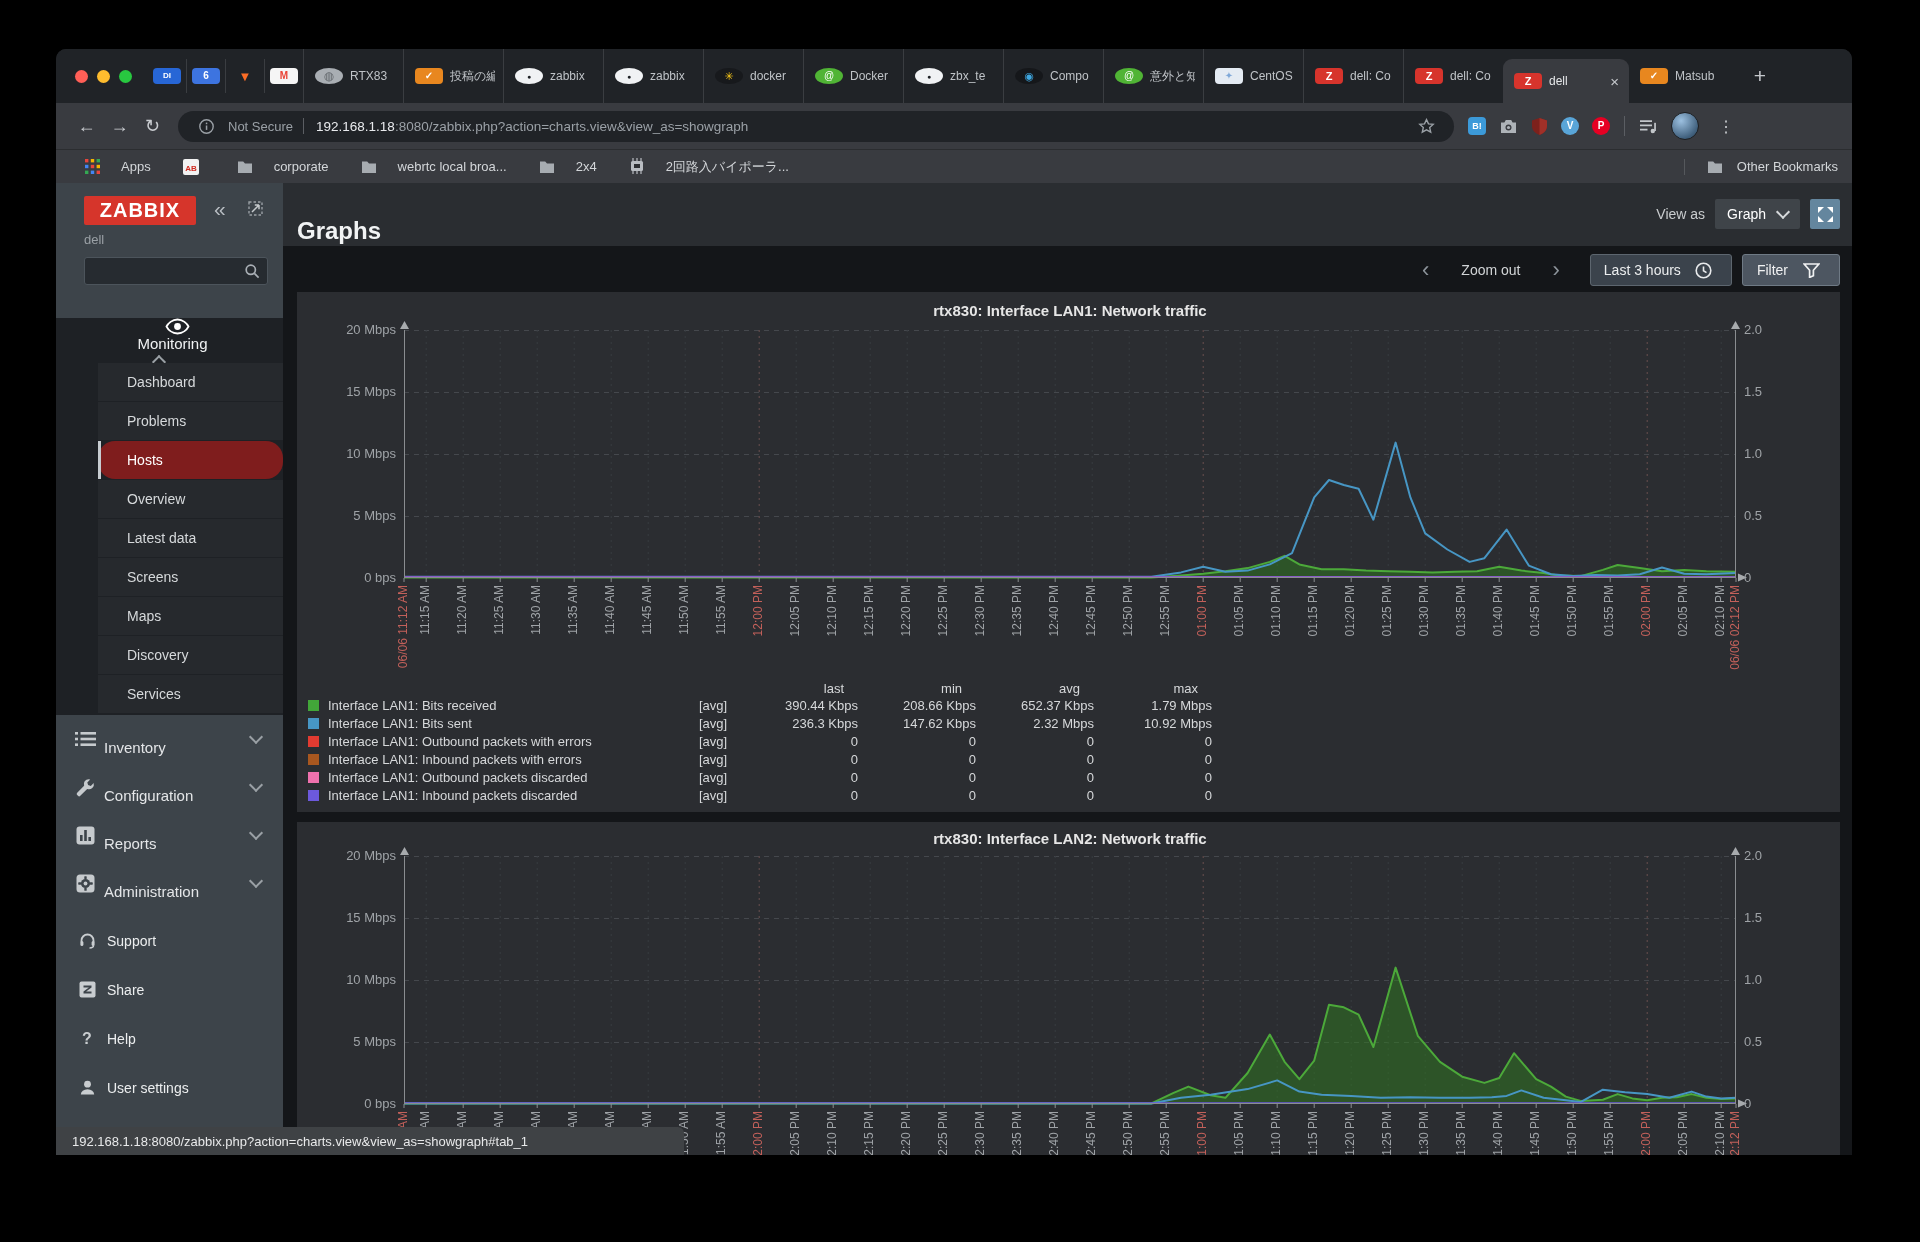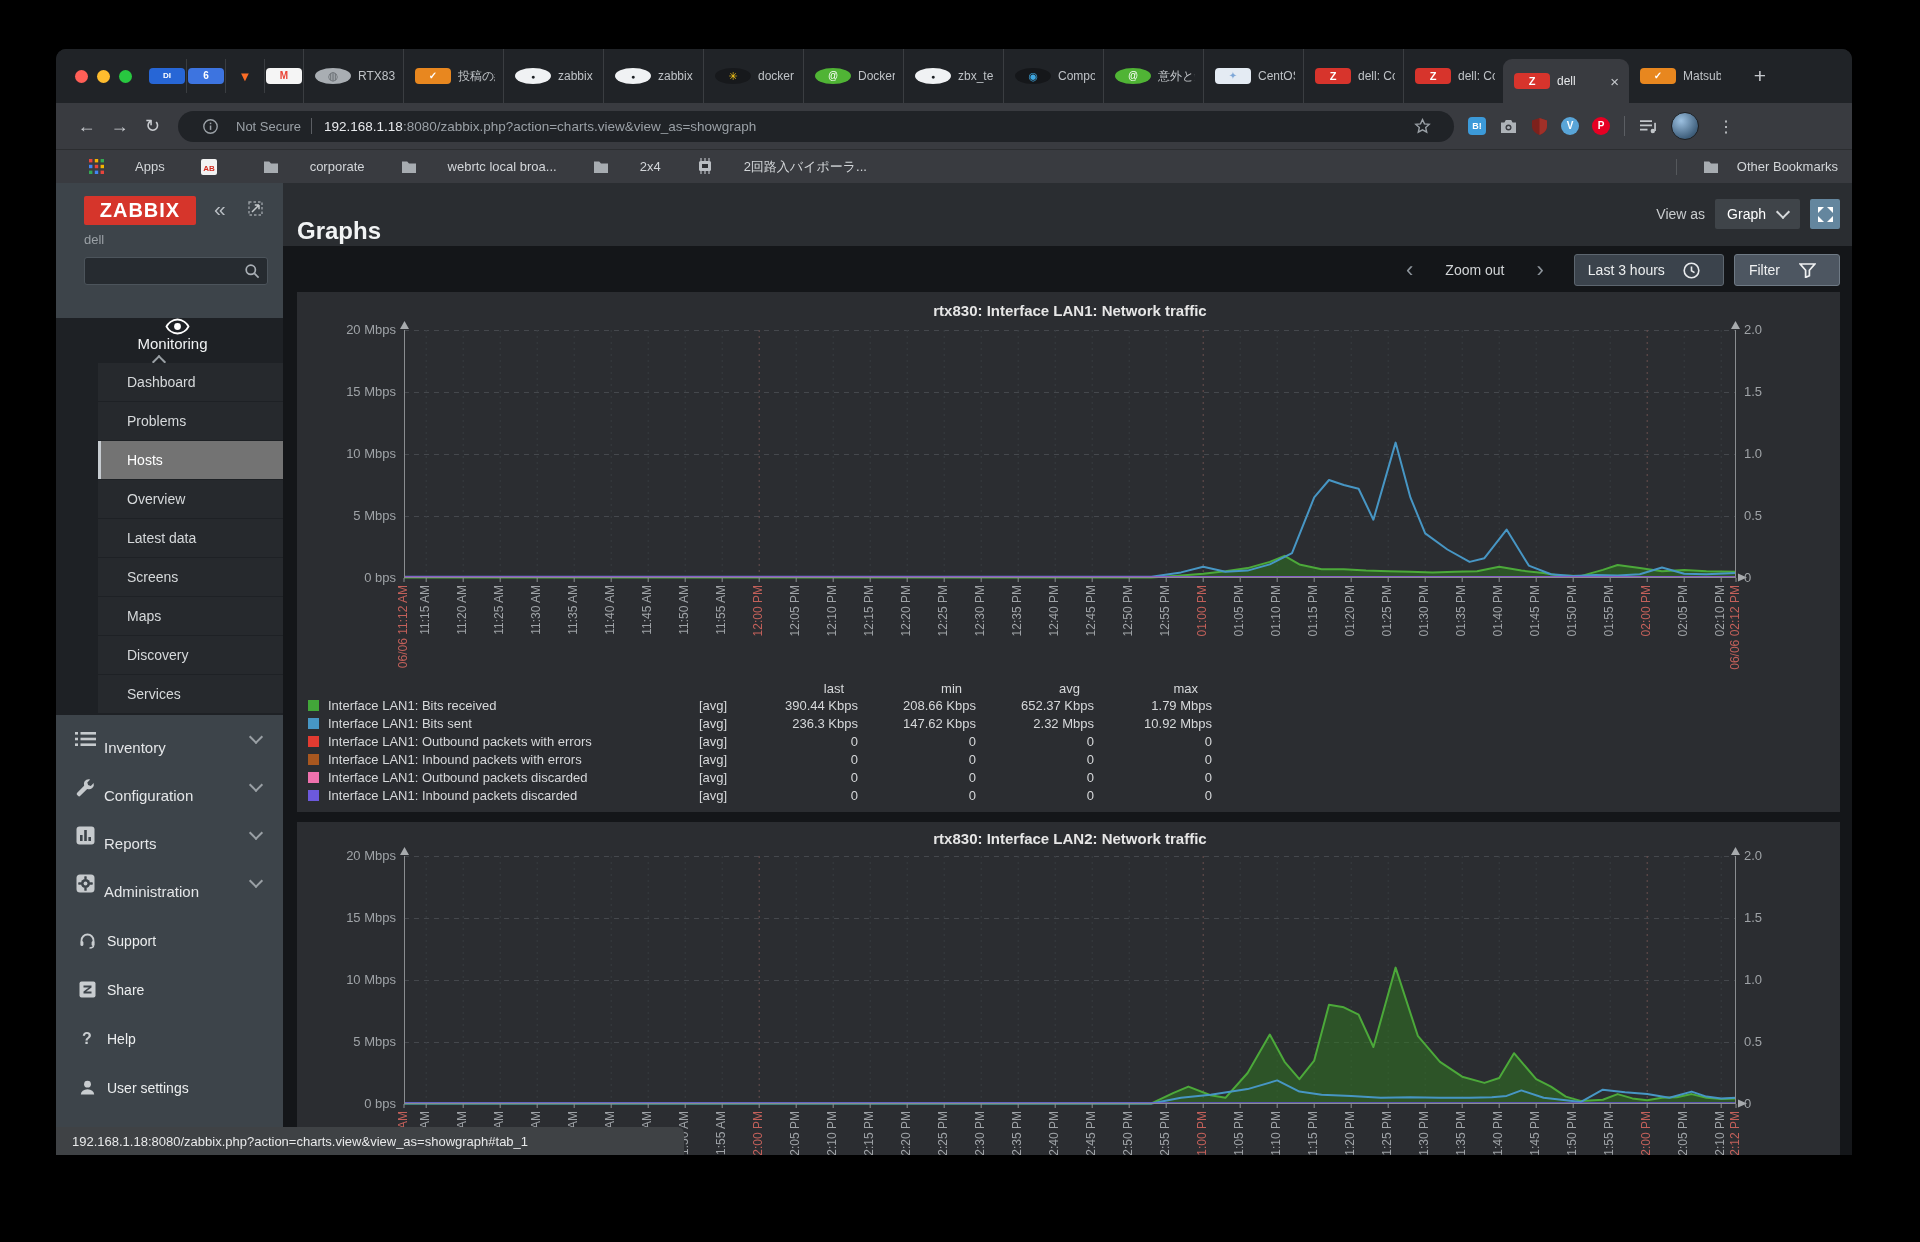--- a/index.html
+++ b/index.html
@@ -14,37 +14,37 @@
   .ptab{width:38px;height:34px;display:flex;align-items:center;justify-content:center;border-left:1px solid #3a3d41;}
   .ptab:first-child{border-left:none;}
   .tabs{display:flex;align-items:center;height:100%;}
   .tab{width:100px;height:54px;display:flex;align-items:center;gap:7px;padding:0 8px 0 11px;box-sizing:border-box;
     color:#bfc3c7;font-size:12px;white-space:nowrap;overflow:hidden;position:relative;border-left:1px solid #3a3d41;}
   .tab.active{width:126px;background:#393b40;border-radius:9px 9px 0 0;color:#e6e8ea;border-left:none;height:44px;margin-top:10px;}
   .tab.active + .tab{border-left:none;}
   .tlabel{overflow:hidden;text-overflow:clip;flex:1;}
   .tclose{color:#c5c8cc;font-size:15px;padding:0 2px;flex:none;}
   .newtab{width:34px;text-align:center;color:#c5c8cc;font-size:21px;font-weight:300;margin-left:14px;}
-  .fav{width:36px;height:16px;flex:none;display:flex;align-items:center;justify-content:center;line-height:1;}
+  .fav{width:28px;height:16px;flex:none;display:flex;align-items:center;justify-content:center;line-height:1;}
   
   .toolbar{position:absolute;left:0;top:54px;width:100%;height:46px;background:#393b40;display:flex;align-items:center;box-sizing:border-box;padding-left:14px;}
   .navbtn{width:33px;text-align:center;font-size:18px;color:#c9ccd0;flex:none;}
   .urlbar{flex:none;width:1276px;height:31px;margin-left:9px;background:#202327;border-radius:16px;display:flex;align-items:center;padding:0 14px;box-sizing:border-box;}
   .sectext{color:#9aa0a6;font-size:13px;margin:0 10px 0 8px;}
   .urldiv{width:1px;height:16px;background:#5b5e63;margin-right:12px;}
   .urltext{font-size:13.5px;color:#9aa0a6;white-space:nowrap;overflow:hidden;flex:1;}
   .urlhost{color:#e8eaed;}
   .extrow{display:flex;align-items:center;gap:13px;margin-left:14px;}
   .extdiv{width:1px;height:20px;background:#5b5e63;}
   .avatar{width:26px;height:26px;border-radius:50%;background:radial-gradient(circle at 35% 30%,#9cc0e0,#41617e 70%,#2b3f52);border:1px solid #1d1f22;}
   .kebab{color:#c9ccd0;font-size:16px;letter-spacing:0;padding:0 6px;}
   
   .bookmarks{position:absolute;left:0;top:100px;width:100%;height:34px;background:#393b40;border-top:1px solid #2b2d30;
     display:flex;align-items:center;box-sizing:border-box;padding:0 14px 0 22px;gap:26px;font-size:13px;color:#d3d6d9;}
-  .bmitem{display:flex;gap:21px;white-space:nowrap;}
+  .bmitem{display:flex;gap:15px;white-space:nowrap;}
   .bmspacer{flex:1;}
   .bmright{display:flex;align-items:center;gap:8px;border-left:1px solid #55585c;padding-left:16px;}
   
   .app{position:absolute;left:0;top:134px;width:1796px;height:972px;background:#141619;overflow:hidden;}
   .sidebar{position:absolute;left:0;top:0;width:227px;height:100%;background:#3d444a;}
   .sb-top{position:absolute;left:0;top:0;width:100%;height:135px;}
   .logo{position:absolute;left:28px;top:13px;width:112px;height:29px;background:#d6352b;border-radius:2px;
     color:#fff;font-weight:bold;font-size:20px;letter-spacing:1px;display:flex;align-items:center;justify-content:center;}
   .collapse{position:absolute;left:158px;top:14px;font-size:21px;color:#b9bec3;}
   .popout{position:absolute;left:192px;top:18px;}
@@ -54,21 +54,21 @@
   .sb-dark{position:absolute;left:0;top:135px;width:100%;height:397px;background:#1e2125;}
   .secrow{position:relative;height:42px;display:flex;align-items:center;flex-direction:column;}
   .secrow .sicon{width:26px;margin-left:16px;display:flex;justify-content:center;}
   .seclabel{margin-left:6px;font-size:15px;color:#f0f2f3;flex:1;}
   .chev{width:8px;height:8px;border-right:2px solid #9aa0a5;border-bottom:2px solid #9aa0a5;margin-right:22px;flex:none;}
   .chev.up{transform:rotate(-135deg);margin-top:5px;}
   .chev.down{transform:rotate(45deg);margin-top:-4px;}
   .submenu{position:absolute;left:0;top:45px;width:100%;}
   .subitem{position:relative;margin-left:42px;height:38px;margin-bottom:1px;background:#26292d;color:#d6d9db;
     font-size:14px;display:flex;align-items:center;padding-left:29px;box-sizing:border-box;}
-  .subitem.sel{background:#737373;color:#fff;}
+  .subitem.sel{background:#7f1d1d;color:#fff;border-radius:17px;}
   .subitem.sel::before{content:"";position:absolute;left:0;top:0;bottom:0;width:3px;background:#c7ccd1;}
   .sb-lower{position:absolute;left:0;top:532px;width:100%;}
   .lowrow{height:48px;display:flex;align-items:center;}
   .lowrow .sicon{width:26px;margin-left:16px;display:flex;justify-content:center;}
   .lowrow .seclabel{font-size:15px;color:#e4e6e8;margin-top:17px;}
   .sb-footer{position:absolute;left:0;top:733px;width:100%;}
   .ftrow{height:49px;display:flex;align-items:center;}
   .ftrow .sicon{width:24px;margin-left:19px;display:flex;justify-content:center;}
   .ftrow .ftlabel{margin-left:8px;font-size:14px;color:#eceeef;}
   .qmark{color:#c9cdd0;font-size:16px;font-weight:bold;}

